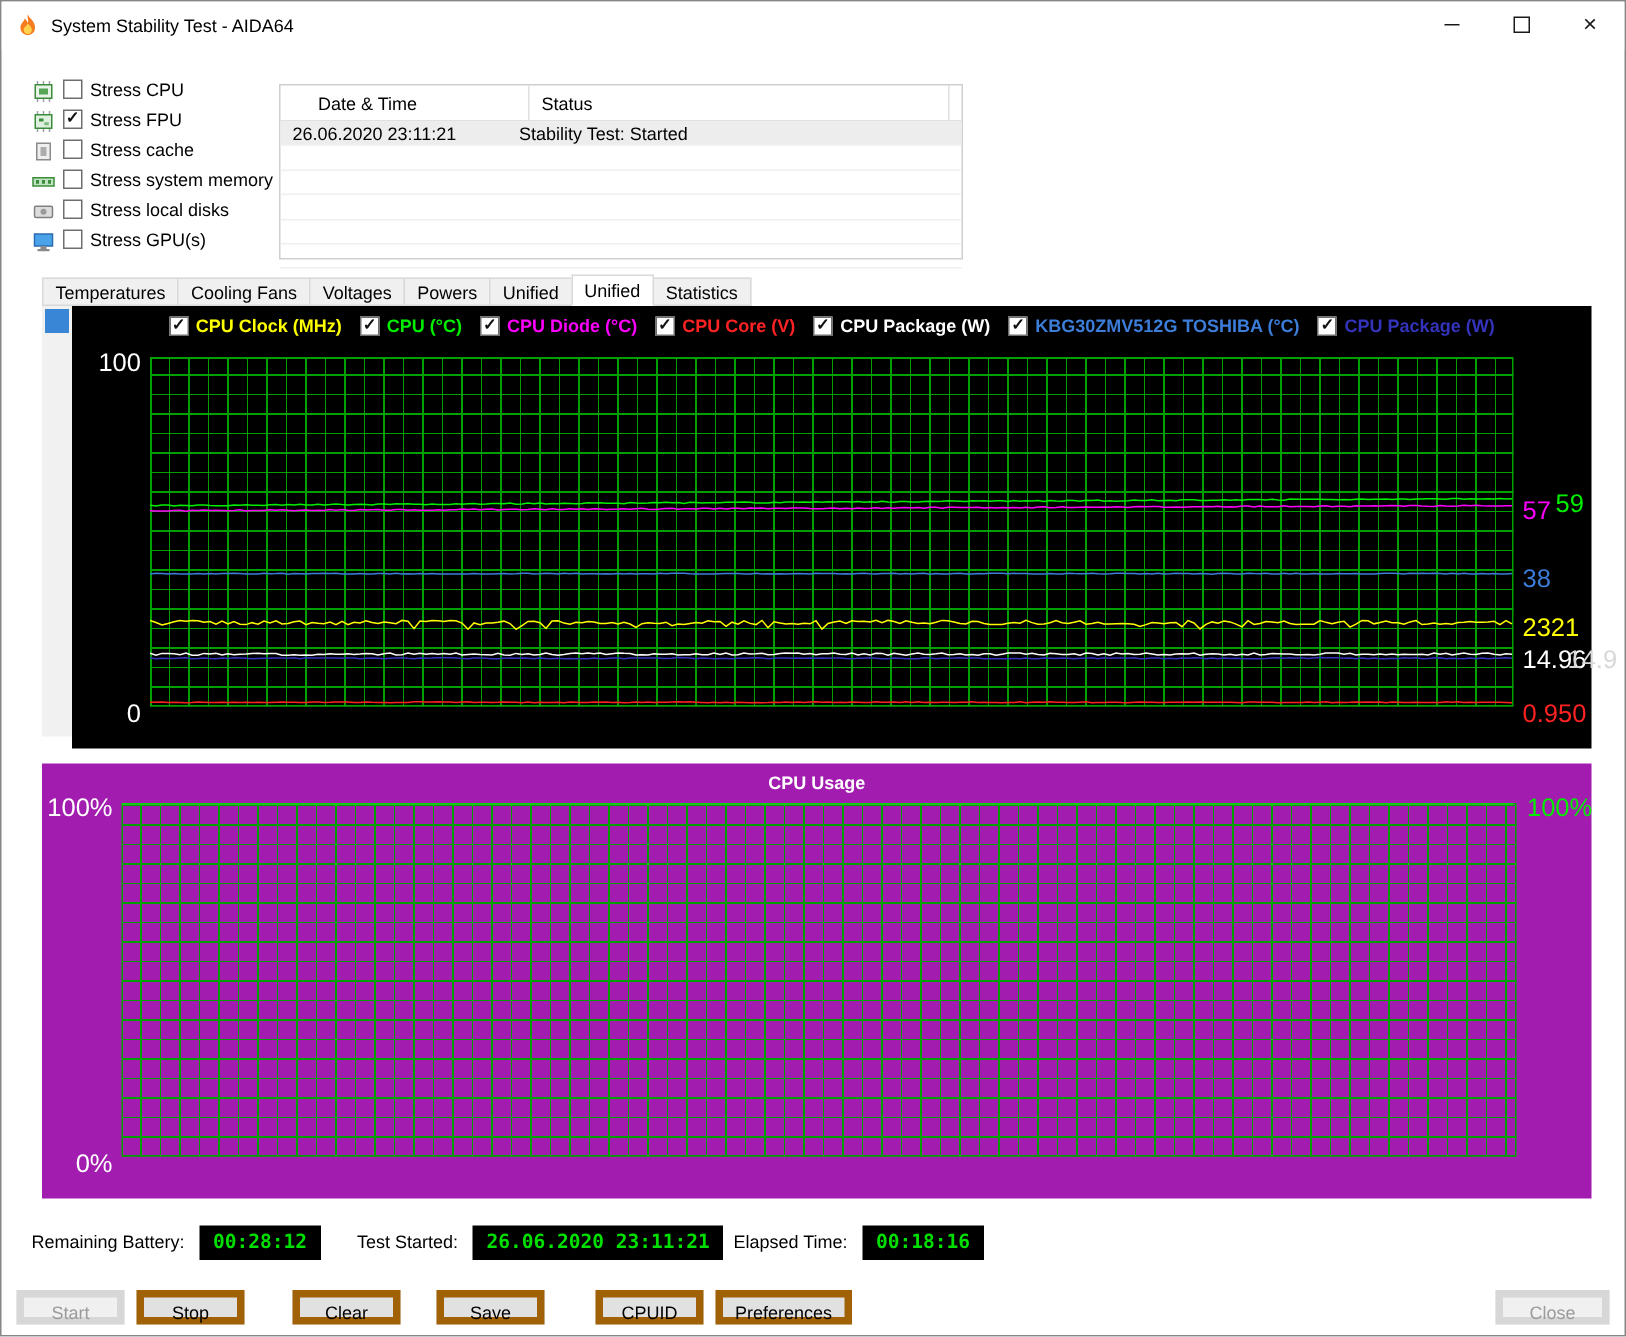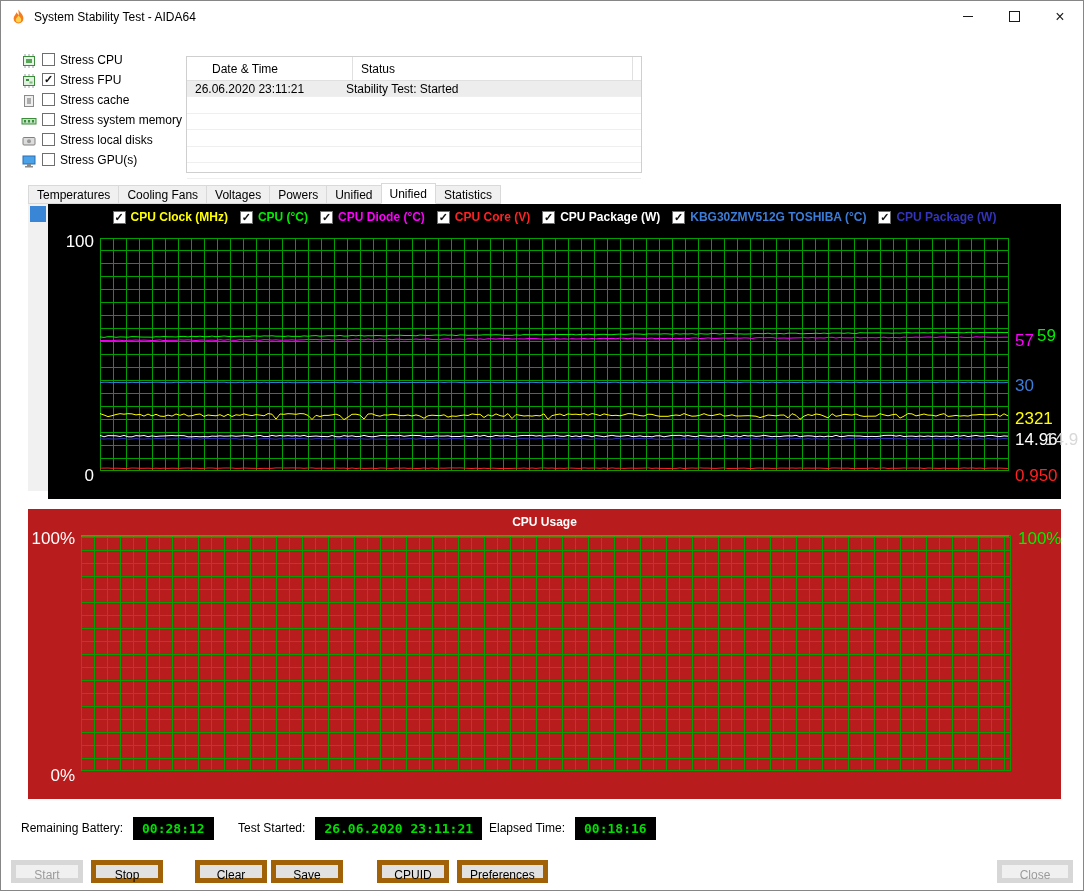--- a/index.html
+++ b/index.html
@@ -45,21 +45,21 @@
   .legend{position:absolute;left:0;right:0;top:6px;display:flex;justify-content:center;gap:12px;font-weight:bold;}
   .legend-item{display:flex;align-items:center;gap:5px;white-space:nowrap;}
   .legend .cb{margin:0;}
   .plot1{position:absolute;left:52px;top:34px;width:909px;height:233px;}
   .ycol{position:absolute;}
   .ycol span{position:absolute;white-space:nowrap;font-size:17px;}
   .ycol-l1{left:6px;top:34px;width:42px;height:233px;} .ycol-l1 span{right:2px;}
   .ycol-r1{left:964px;top:34px;width:48px;height:233px;}
 
   
-  .chart2{position:absolute;left:27px;top:508px;width:1033px;height:290px;background:#b91c1c;}
+  .chart2{position:absolute;left:27px;top:508px;width:1033px;height:290px;background:#a21caf;}
   .c2-title{position:absolute;top:6px;left:0;right:0;text-align:center;color:#fff;font-weight:bold;}
   .plot2{position:absolute;left:53px;top:26px;width:930px;height:236px;}
   .ycol-l2{left:4px;top:26px;width:45px;height:236px;} .ycol-l2 span{right:2px;}
   .ycol-r2{left:987px;top:26px;width:44px;height:236px;}
 
   
   .statusbar{position:absolute;left:0;top:814px;height:28px;width:100%;}
   .sb-group{position:absolute;display:flex;align-items:center;height:26px;}
   .sb-box{margin-left:10px;background:#000;color:#00e000;font:bold 13px "DejaVu Sans Mono",monospace;padding:4px 9px;white-space:nowrap;}
 
@@ -342,21 +342,21 @@
             <polyline points="0,98.9 4,99.4 8,98.7 12,98.7 16,99.3 20,98.9 24,99.0 28,99.2 32,98.6 36,98.7 40,99.0 44,99.1 48,99.1 52,99.2 56,98.7 60,98.9 64,98.5 68,98.8 72,98.8 76,99.0 80,98.5 84,98.4 88,98.9 92,98.3 96,98.6 100,98.2 104,98.7 108,98.7 112,98.1 116,98.7 120,98.4 124,98.0 128,98.4 132,98.7 136,98.3 140,98.2 144,98.3 148,98.6 152,98.0 156,98.0 160,98.3 164,97.9 168,98.0 172,97.8 176,98.2 180,98.2 184,98.5 188,98.0 192,98.4 196,98.3 200,98.4 204,97.9 208,98.2 212,97.8 216,97.6 220,98.2 224,98.0 228,97.7 232,97.7 236,97.9 240,97.4 244,98.1 248,98.0 252,97.4 256,97.8 260,97.3 264,98.0 268,97.7 272,97.8 276,97.5 280,97.6 284,97.9 288,97.6 292,97.2 296,97.4 300,97.2 304,97.5 308,97.5 312,97.5 316,97.8 320,97.0 324,97.3 328,97.5 332,97.3 336,97.0 340,97.2 344,96.9 348,97.2 352,97.0 356,97.6 360,96.9 364,97.0 368,97.3 372,97.2 376,97.1 380,97.1 384,96.8 388,96.8 392,96.9 396,96.7 400,96.9 404,97.3 408,97.3 412,97.3 416,96.8 420,97.2 424,96.6 428,96.7 432,96.8 436,96.6 440,96.8 444,96.5 448,96.8 452,96.5 456,96.7 460,96.5 464,96.5 468,96.6 472,96.3 476,96.9 480,96.5 484,96.8 488,96.2 492,96.6 496,96.8 500,96.4 504,96.3 508,96.7 512,96.7 516,96.3 520,96.1 524,96.4 528,96.2 532,95.9 536,96.0 540,96.1 544,96.4 548,95.9 552,96.0 556,95.9 560,96.1 564,95.8 568,95.9 572,96.3 576,95.7 580,96.1 584,95.8 588,96.0 592,95.7 596,96.3 600,95.7 604,96.0 608,96.1 612,95.5 616,95.6 620,96.1 624,95.5 628,95.6 632,95.4 636,96.1 640,95.9 644,96.1 648,96.0 652,95.9 656,95.4 660,95.6 664,95.7 668,95.2 672,95.9 676,95.6 680,95.5 684,95.9 688,95.2 692,95.2 696,95.2 700,95.7 704,95.7 708,95.5 712,95.5 716,95.2 720,95.5 724,95.1 728,95.5 732,95.0 736,95.0 740,95.0 744,95.3 748,94.9 752,95.3 756,95.5 760,94.7 764,94.9 768,94.9 772,94.9 776,94.8 780,94.8 784,95.0 788,95.0 792,95.2 796,95.0 800,95.1 804,94.8 808,94.6 812,95.0 816,94.8 820,94.9 824,94.7 828,95.0 832,94.6 836,94.7 840,95.0 844,94.7 848,94.7 852,94.5 856,94.5 860,94.7 864,94.9 868,94.3 872,94.3 876,94.9 880,94.5 884,94.6 888,94.6 892,94.5 896,94.7 900,94.4 904,94.6 908,94.5 " fill="none" stroke="#00ee00" stroke-width="1"></polyline>
             <polyline points="0,102.5 4,102.6 8,102.6 12,102.7 16,102.3 20,102.2 24,102.8 28,102.2 32,102.3 36,102.0 40,102.3 44,102.1 48,102.3 52,102.5 56,102.3 60,101.9 64,102.6 68,102.3 72,102.3 76,102.3 80,101.9 84,102.1 88,101.8 92,102.2 96,102.5 100,102.1 104,102.0 108,102.3 112,102.1 116,102.4 120,101.7 124,102.2 128,101.7 132,102.2 136,102.3 140,101.6 144,102.0 148,101.8 152,101.7 156,102.1 160,102.2 164,101.6 168,101.7 172,102.1 176,101.8 180,102.2 184,102.1 188,102.1 192,101.8 196,102.2 200,101.9 204,101.8 208,101.4 212,101.6 216,101.4 220,101.8 224,101.5 228,101.4 232,102.0 236,101.7 240,101.5 244,101.5 248,101.9 252,101.6 256,101.2 260,101.5 264,101.8 268,101.1 272,101.7 276,101.7 280,101.1 284,101.5 288,101.1 292,101.7 296,101.2 300,101.3 304,101.7 308,101.5 312,101.4 316,101.1 320,101.5 324,101.2 328,100.9 332,101.5 336,101.6 340,101.4 344,101.0 348,100.9 352,101.5 356,101.2 360,101.1 364,101.4 368,100.9 372,100.8 376,101.4 380,100.9 384,101.4 388,100.8 392,100.8 396,101.1 400,100.7 404,100.8 408,100.6 412,101.1 416,100.9 420,100.9 424,101.0 428,100.6 432,100.6 436,100.6 440,101.0 444,101.1 448,101.1 452,100.9 456,100.6 460,101.1 464,100.8 468,101.1 472,100.7 476,101.0 480,100.9 484,100.5 488,101.0 492,100.5 496,100.9 500,100.5 504,100.3 508,100.7 512,100.4 516,100.8 520,100.1 524,100.2 528,100.8 532,100.1 536,100.2 540,100.3 544,100.4 548,100.3 552,100.1 556,100.7 560,100.3 564,100.6 568,100.3 572,100.5 576,100.3 580,100.6 584,100.2 588,100.6 592,100.0 596,99.9 600,100.5 604,100.3 608,99.9 612,100.3 616,100.4 620,100.2 624,100.0 628,100.2 632,100.1 636,100.0 640,100.2 644,99.9 648,100.0 652,100.4 656,99.8 660,99.6 664,99.8 668,99.6 672,99.6 676,100.1 680,100.1 684,100.0 688,100.2 692,100.0 696,99.9 700,99.8 704,99.6 708,99.9 712,99.5 716,100.0 720,99.8 724,100.0 728,99.4 732,99.3 736,100.0 740,99.4 744,99.8 748,99.8 752,99.9 756,99.2 760,99.9 764,99.6 768,99.7 772,99.6 776,99.8 780,99.4 784,99.2 788,99.8 792,99.5 796,99.5 800,99.8 804,99.1 808,99.4 812,99.4 816,99.1 820,99.4 824,99.2 828,99.0 832,99.1 836,99.5 840,99.0 844,99.0 848,99.3 852,99.5 856,99.6 860,99.0 864,99.4 868,99.5 872,99.4 876,98.8 880,99.1 884,98.9 888,99.2 892,99.3 896,99.3 900,99.3 904,99.2 908,99.2 " fill="none" stroke="#ff00ff" stroke-width="1"></polyline>
             <polyline points="0,230.1 4,230.1 8,230.0 12,230.3 16,230.2 20,230.3 24,230.5 28,230.4 32,230.0 36,230.1 40,230.3 44,230.3 48,230.2 52,230.4 56,230.2 60,230.4 64,230.2 68,230.4 72,230.2 76,230.3 80,230.3 84,230.1 88,230.0 92,230.2 96,230.2 100,230.4 104,230.3 108,230.0 112,230.0 116,230.3 120,230.2 124,230.0 128,230.0 132,230.0 136,230.4 140,230.3 144,230.0 148,230.2 152,230.3 156,230.3 160,230.5 164,230.3 168,230.4 172,230.3 176,229.9 180,229.9 184,230.0 188,230.0 192,229.9 196,230.0 200,230.0 204,230.3 208,230.0 212,229.9 216,230.3 220,230.2 224,230.1 228,230.3 232,230.2 236,230.0 240,230.2 244,230.1 248,230.5 252,230.0 256,230.5 260,230.1 264,230.4 268,230.3 272,230.2 276,230.5 280,230.0 284,230.1 288,230.3 292,230.4 296,230.0 300,230.2 304,230.0 308,230.4 312,230.2 316,230.5 320,230.4 324,230.0 328,230.4 332,230.0 336,230.4 340,230.1 344,230.2 348,230.0 352,229.9 356,230.0 360,229.9 364,230.1 368,230.3 372,230.5 376,230.2 380,230.5 384,230.2 388,230.5 392,230.1 396,230.3 400,230.5 404,230.4 408,230.5 412,230.4 416,230.2 420,230.3 424,230.0 428,230.4 432,230.0 436,230.4 440,230.0 444,229.9 448,230.2 452,230.0 456,230.4 460,230.2 464,230.4 468,230.0 472,230.1 476,230.3 480,230.4 484,229.9 488,230.2 492,230.1 496,230.0 500,230.3 504,229.9 508,230.4 512,229.9 516,230.3 520,230.2 524,230.4 528,230.2 532,230.1 536,230.3 540,230.2 544,230.1 548,229.9 552,230.4 556,230.1 560,230.4 564,230.4 568,230.5 572,230.4 576,230.4 580,229.9 584,230.5 588,230.2 592,230.0 596,230.2 600,229.9 604,230.1 608,230.1 612,230.3 616,230.4 620,230.1 624,229.9 628,230.5 632,230.4 636,230.4 640,230.2 644,230.1 648,230.4 652,230.5 656,230.1 660,230.0 664,230.2 668,230.2 672,230.4 676,230.3 680,230.1 684,230.1 688,230.2 692,230.0 696,230.2 700,230.0 704,230.2 708,230.1 712,230.2 716,230.1 720,230.1 724,230.3 728,230.5 732,230.0 736,230.0 740,230.1 744,230.2 748,230.1 752,230.5 756,230.3 760,230.4 764,230.4 768,230.3 772,230.0 776,230.4 780,230.1 784,229.9 788,230.5 792,230.2 796,230.3 800,230.2 804,230.0 808,230.1 812,230.0 816,230.1 820,230.0 824,230.5 828,230.0 832,230.1 836,230.3 840,230.4 844,230.1 848,230.4 852,230.3 856,230.4 860,230.3 864,229.9 868,230.2 872,229.9 876,230.3 880,230.1 884,230.4 888,230.2 892,230.1 896,230.2 900,230.1 904,230.3 908,230.5 " fill="none" stroke="#ff2222" stroke-width="1"></polyline>
             <polyline points="0,197.4 4,198.8 8,197.6 12,197.7 16,197.8 20,198.5 24,197.4 28,198.8 32,198.8 36,197.6 40,198.0 44,197.5 48,198.7 52,197.9 56,198.5 60,198.1 64,198.0 68,197.7 72,197.5 76,197.8 80,197.6 84,197.7 88,198.8 92,198.8 96,198.5 100,198.8 104,198.6 108,198.8 112,198.1 116,198.3 120,197.8 124,198.2 128,198.1 132,197.8 136,198.3 140,198.0 144,197.6 148,197.8 152,198.6 156,197.8 160,197.4 164,198.6 168,198.5 172,197.4 176,198.2 180,197.5 184,198.1 188,197.6 192,198.1 196,197.6 200,198.2 204,197.4 208,198.6 212,198.3 216,198.0 220,198.4 224,198.5 228,198.7 232,197.5 236,198.7 240,198.8 244,197.6 248,198.3 252,197.8 256,198.6 260,198.4 264,197.4 268,198.4 272,198.8 276,198.4 280,197.6 284,197.4 288,197.9 292,197.4 296,197.8 300,197.4 304,198.3 308,197.8 312,197.3 316,197.5 320,197.6 324,198.6 328,198.5 332,198.6 336,197.8 340,198.1 344,198.1 348,197.8 352,198.6 356,198.5 360,198.5 364,197.8 368,198.5 372,198.5 376,197.4 380,198.3 384,197.3 388,198.6 392,198.5 396,197.4 400,198.0 404,197.9 408,197.5 412,198.5 416,198.4 420,197.7 424,197.4 428,197.5 432,197.3 436,198.1 440,197.6 444,198.5 448,197.9 452,197.8 456,197.3 460,198.2 464,198.4 468,197.4 472,198.6 476,197.9 480,198.7 484,197.5 488,197.6 492,198.8 496,197.5 500,198.1 504,198.8 508,198.0 512,197.3 516,198.1 520,198.3 524,197.9 528,197.4 532,198.5 536,198.4 540,197.8 544,198.7 548,198.3 552,198.8 556,197.8 560,197.8 564,198.8 568,198.1 572,197.4 576,197.4 580,197.3 584,198.2 588,197.5 592,198.3 596,198.7 600,197.5 604,197.8 608,198.4 612,198.3 616,197.9 620,198.8 624,197.4 628,197.7 632,198.7 636,197.8 640,198.8 644,197.4 648,198.0 652,197.7 656,198.4 660,198.1 664,197.3 668,198.0 672,198.7 676,198.3 680,198.6 684,198.0 688,197.8 692,198.0 696,197.3 700,198.8 704,198.1 708,197.8 712,198.0 716,198.7 720,198.2 724,198.8 728,198.1 732,198.6 736,197.3 740,198.6 744,198.4 748,197.7 752,197.8 756,198.0 760,198.0 764,198.5 768,198.5 772,198.4 776,198.6 780,198.2 784,197.4 788,197.3 792,197.3 796,198.2 800,197.5 804,198.6 808,198.2 812,198.1 816,198.5 820,198.0 824,198.5 828,198.0 832,198.5 836,198.1 840,198.4 844,198.3 848,198.1 852,198.7 856,197.4 860,198.2 864,197.5 868,198.6 872,198.0 876,197.4 880,198.2 884,198.3 888,197.5 892,197.4 896,198.2 900,198.6 904,197.9 908,198.2 " fill="none" stroke="#ffffff" stroke-width="1"></polyline>
             <polyline points="0,144.7 4,144.2 8,144.3 12,144.7 16,144.4 20,144.6 24,144.6 28,144.7 32,144.3 36,144.6 40,144.3 44,144.6 48,144.4 52,144.4 56,144.2 60,144.3 64,144.6 68,144.7 72,144.7 76,144.2 80,144.5 84,144.4 88,144.2 92,144.8 96,144.4 100,144.5 104,144.7 108,144.3 112,144.3 116,144.2 120,144.3 124,144.2 128,144.7 132,144.6 136,144.7 140,144.3 144,144.7 148,144.7 152,144.3 156,144.4 160,144.7 164,144.2 168,144.7 172,144.5 176,144.6 180,144.4 184,144.7 188,144.3 192,144.7 196,144.7 200,144.6 204,144.6 208,144.6 212,144.7 216,144.4 220,144.6 224,144.7 228,144.7 232,144.5 236,144.4 240,144.7 244,144.5 248,144.2 252,144.2 256,144.6 260,144.5 264,144.2 268,144.4 272,144.7 276,144.2 280,144.5 284,144.2 288,144.7 292,144.5 296,144.5 300,144.6 304,144.5 308,144.6 312,144.4 316,144.6 320,144.4 324,144.6 328,144.5 332,144.5 336,144.6 340,144.2 344,144.5 348,144.2 352,144.2 356,144.2 360,144.5 364,144.7 368,144.6 372,144.6 376,144.6 380,144.5 384,144.4 388,144.4 392,144.3 396,144.6 400,144.6 404,144.2 408,144.6 412,144.5 416,144.7 420,144.5 424,144.7 428,144.5 432,144.3 436,144.5 440,144.7 444,144.2 448,144.4 452,144.4 456,144.4 460,144.7 464,144.5 468,144.7 472,144.4 476,144.2 480,144.5 484,144.6 488,144.3 492,144.4 496,144.2 500,144.7 504,144.4 508,144.7 512,144.3 516,144.2 520,144.8 524,144.4 528,144.6 532,144.6 536,144.4 540,144.2 544,144.7 548,144.6 552,144.3 556,144.5 560,144.2 564,144.2 568,144.2 572,144.5 576,144.2 580,144.4 584,144.4 588,144.7 592,144.6 596,144.7 600,144.4 604,144.6 608,144.7 612,144.2 616,144.4 620,144.5 624,144.5 628,144.2 632,144.5 636,144.7 640,144.5 644,144.2 648,144.2 652,144.3 656,144.3 660,144.7 664,144.4 668,144.7 672,144.2 676,144.6 680,144.5 684,144.2 688,144.4 692,144.4 696,144.6 700,144.3 704,144.5 708,144.8 712,144.3 716,144.2 720,144.4 724,144.6 728,144.6 732,144.2 736,144.4 740,144.5 744,144.2 748,144.6 752,144.7 756,144.2 760,144.6 764,144.2 768,144.6 772,144.6 776,144.4 780,144.7 784,144.6 788,144.7 792,144.4 796,144.5 800,144.5 804,144.4 808,144.7 812,144.6 816,144.7 820,144.3 824,144.2 828,144.2 832,144.3 836,144.6 840,144.2 844,144.4 848,144.2 852,144.4 856,144.2 860,144.3 864,144.6 868,144.2 872,144.6 876,144.2 880,144.6 884,144.7 888,144.3 892,144.6 896,144.3 900,144.7 904,144.7 908,144.3 " fill="none" stroke="#3b7dd8" stroke-width="1"></polyline>
             <polyline points="0,200.7 4,201.1 8,200.8 12,201.0 16,201.0 20,200.7 24,200.5 28,201.2 32,201.0 36,200.6 40,201.0 44,201.1 48,200.7 52,201.0 56,200.5 60,200.6 64,200.8 68,201.2 72,201.0 76,200.9 80,200.8 84,200.7 88,200.7 92,200.9 96,200.5 100,201.1 104,200.5 108,200.6 112,200.6 116,200.7 120,200.6 124,200.6 128,200.9 132,200.7 136,200.6 140,201.2 144,200.9 148,200.7 152,200.8 156,201.2 160,200.8 164,200.6 168,200.5 172,200.9 176,201.2 180,200.7 184,200.8 188,200.7 192,200.5 196,200.5 200,200.5 204,200.7 208,201.0 212,201.1 216,200.6 220,200.7 224,200.9 228,201.2 232,201.2 236,200.9 240,200.7 244,200.8 248,200.7 252,200.9 256,201.2 260,200.7 264,201.0 268,201.2 272,200.8 276,201.2 280,201.0 284,201.1 288,201.1 292,201.1 296,200.7 300,201.1 304,201.0 308,200.7 312,200.6 316,201.2 320,200.7 324,200.7 328,200.6 332,200.7 336,200.6 340,200.8 344,201.0 348,200.8 352,200.4 356,200.5 360,200.7 364,201.1 368,200.6 372,200.9 376,201.1 380,201.0 384,201.0 388,201.2 392,200.8 396,200.9 400,200.7 404,200.5 408,200.6 412,201.2 416,200.9 420,200.7 424,200.7 428,200.8 432,200.7 436,200.9 440,200.6 444,200.9 448,200.6 452,200.9 456,200.7 460,200.7 464,201.0 468,201.1 472,200.8 476,200.9 480,200.5 484,200.8 488,201.2 492,201.2 496,200.7 500,200.9 504,201.1 508,201.1 512,201.2 516,200.5 520,200.7 524,201.1 528,200.9 532,200.8 536,200.7 540,200.5 544,200.8 548,200.6 552,200.7 556,201.2 560,201.2 564,201.1 568,201.1 572,201.2 576,201.0 580,201.1 584,200.6 588,201.1 592,201.2 596,200.7 600,200.8 604,201.0 608,200.7 612,200.9 616,201.1 620,200.8 624,200.9 628,200.5 632,201.1 636,200.5 640,200.9 644,200.6 648,200.7 652,200.9 656,200.5 660,201.1 664,201.0 668,200.7 672,200.6 676,201.1 680,200.8 684,201.1 688,200.6 692,200.8 696,200.5 700,200.6 704,201.1 708,200.6 712,201.1 716,200.6 720,201.0 724,200.9 728,201.2 732,201.2 736,201.1 740,201.2 744,201.0 748,200.6 752,200.5 756,200.9 760,200.5 764,200.8 768,200.5 772,201.0 776,200.7 780,200.4 784,200.6 788,200.5 792,200.5 796,200.8 800,200.7 804,201.1 808,200.6 812,201.1 816,200.6 820,201.1 824,201.2 828,200.8 832,201.1 836,200.5 840,200.9 844,200.5 848,201.1 852,201.0 856,200.7 860,200.5 864,201.2 868,200.8 872,201.0 876,201.1 880,200.7 884,201.2 888,200.6 892,201.2 896,200.8 900,200.9 904,200.5 908,200.8 " fill="none" stroke="#3333bb" stroke-width="1"></polyline>
           </svg></div>
       <div class="ycol ycol-r1">
           <span style="color: rgb(255, 0, 255); top: 93px; left: 3px;">57</span>
           <span style="color: rgb(0, 238, 0); top: 88px; left: 25px;">59</span>
-          <span style="color: rgb(59, 125, 216); top: 138px; left: 3px;">30</span>
+          <span style="color: rgb(59, 125, 216); top: 138px; left: 3px;">38</span>
           <span style="color: rgb(255, 255, 0); top: 171px; left: 3px;">2321</span>
           <span style="color: rgb(255, 255, 255); top: 192px; left: 3px;">14.96</span>
           <span style="color: rgb(216, 216, 216); top: 192px; left: 33px;">14.9</span>
           <span style="color: rgb(255, 34, 34); top: 228px; left: 3px;">0.950</span>
         </div>
     </div>
   </div>
 
   <div class="chart2">
     <div class="c2-title">CPU Usage</div>
@@ -479,20 +479,20 @@
         <span class="sb-label">Elapsed Time:</span>
         <span class="sb-box">00:18:16</span>
       </div>
     </div>
 
   <div class="btnrow">
     <div class="left-btns">
         <div class="btn disabled" style="margin-left: 0px;">Start</div>
         <div class="btn" style="margin-left: 8px;">Stop</div>
         <div class="btn" style="margin-left: 32px;">Clear</div>
-        <div class="btn" style="margin-left: 4px;">Save</div>
+        <div class="btn" style="margin-left: 24px;">Save</div>
         <div class="btn" style="margin-left: 34px;">CPUID</div>
         <div class="btn" style="margin-left: 8px;">Preferences</div>
       </div>
   <div class="btn close-btn disabled">Close</div>
     </div>
 
 </div>
 
 </body></html>

